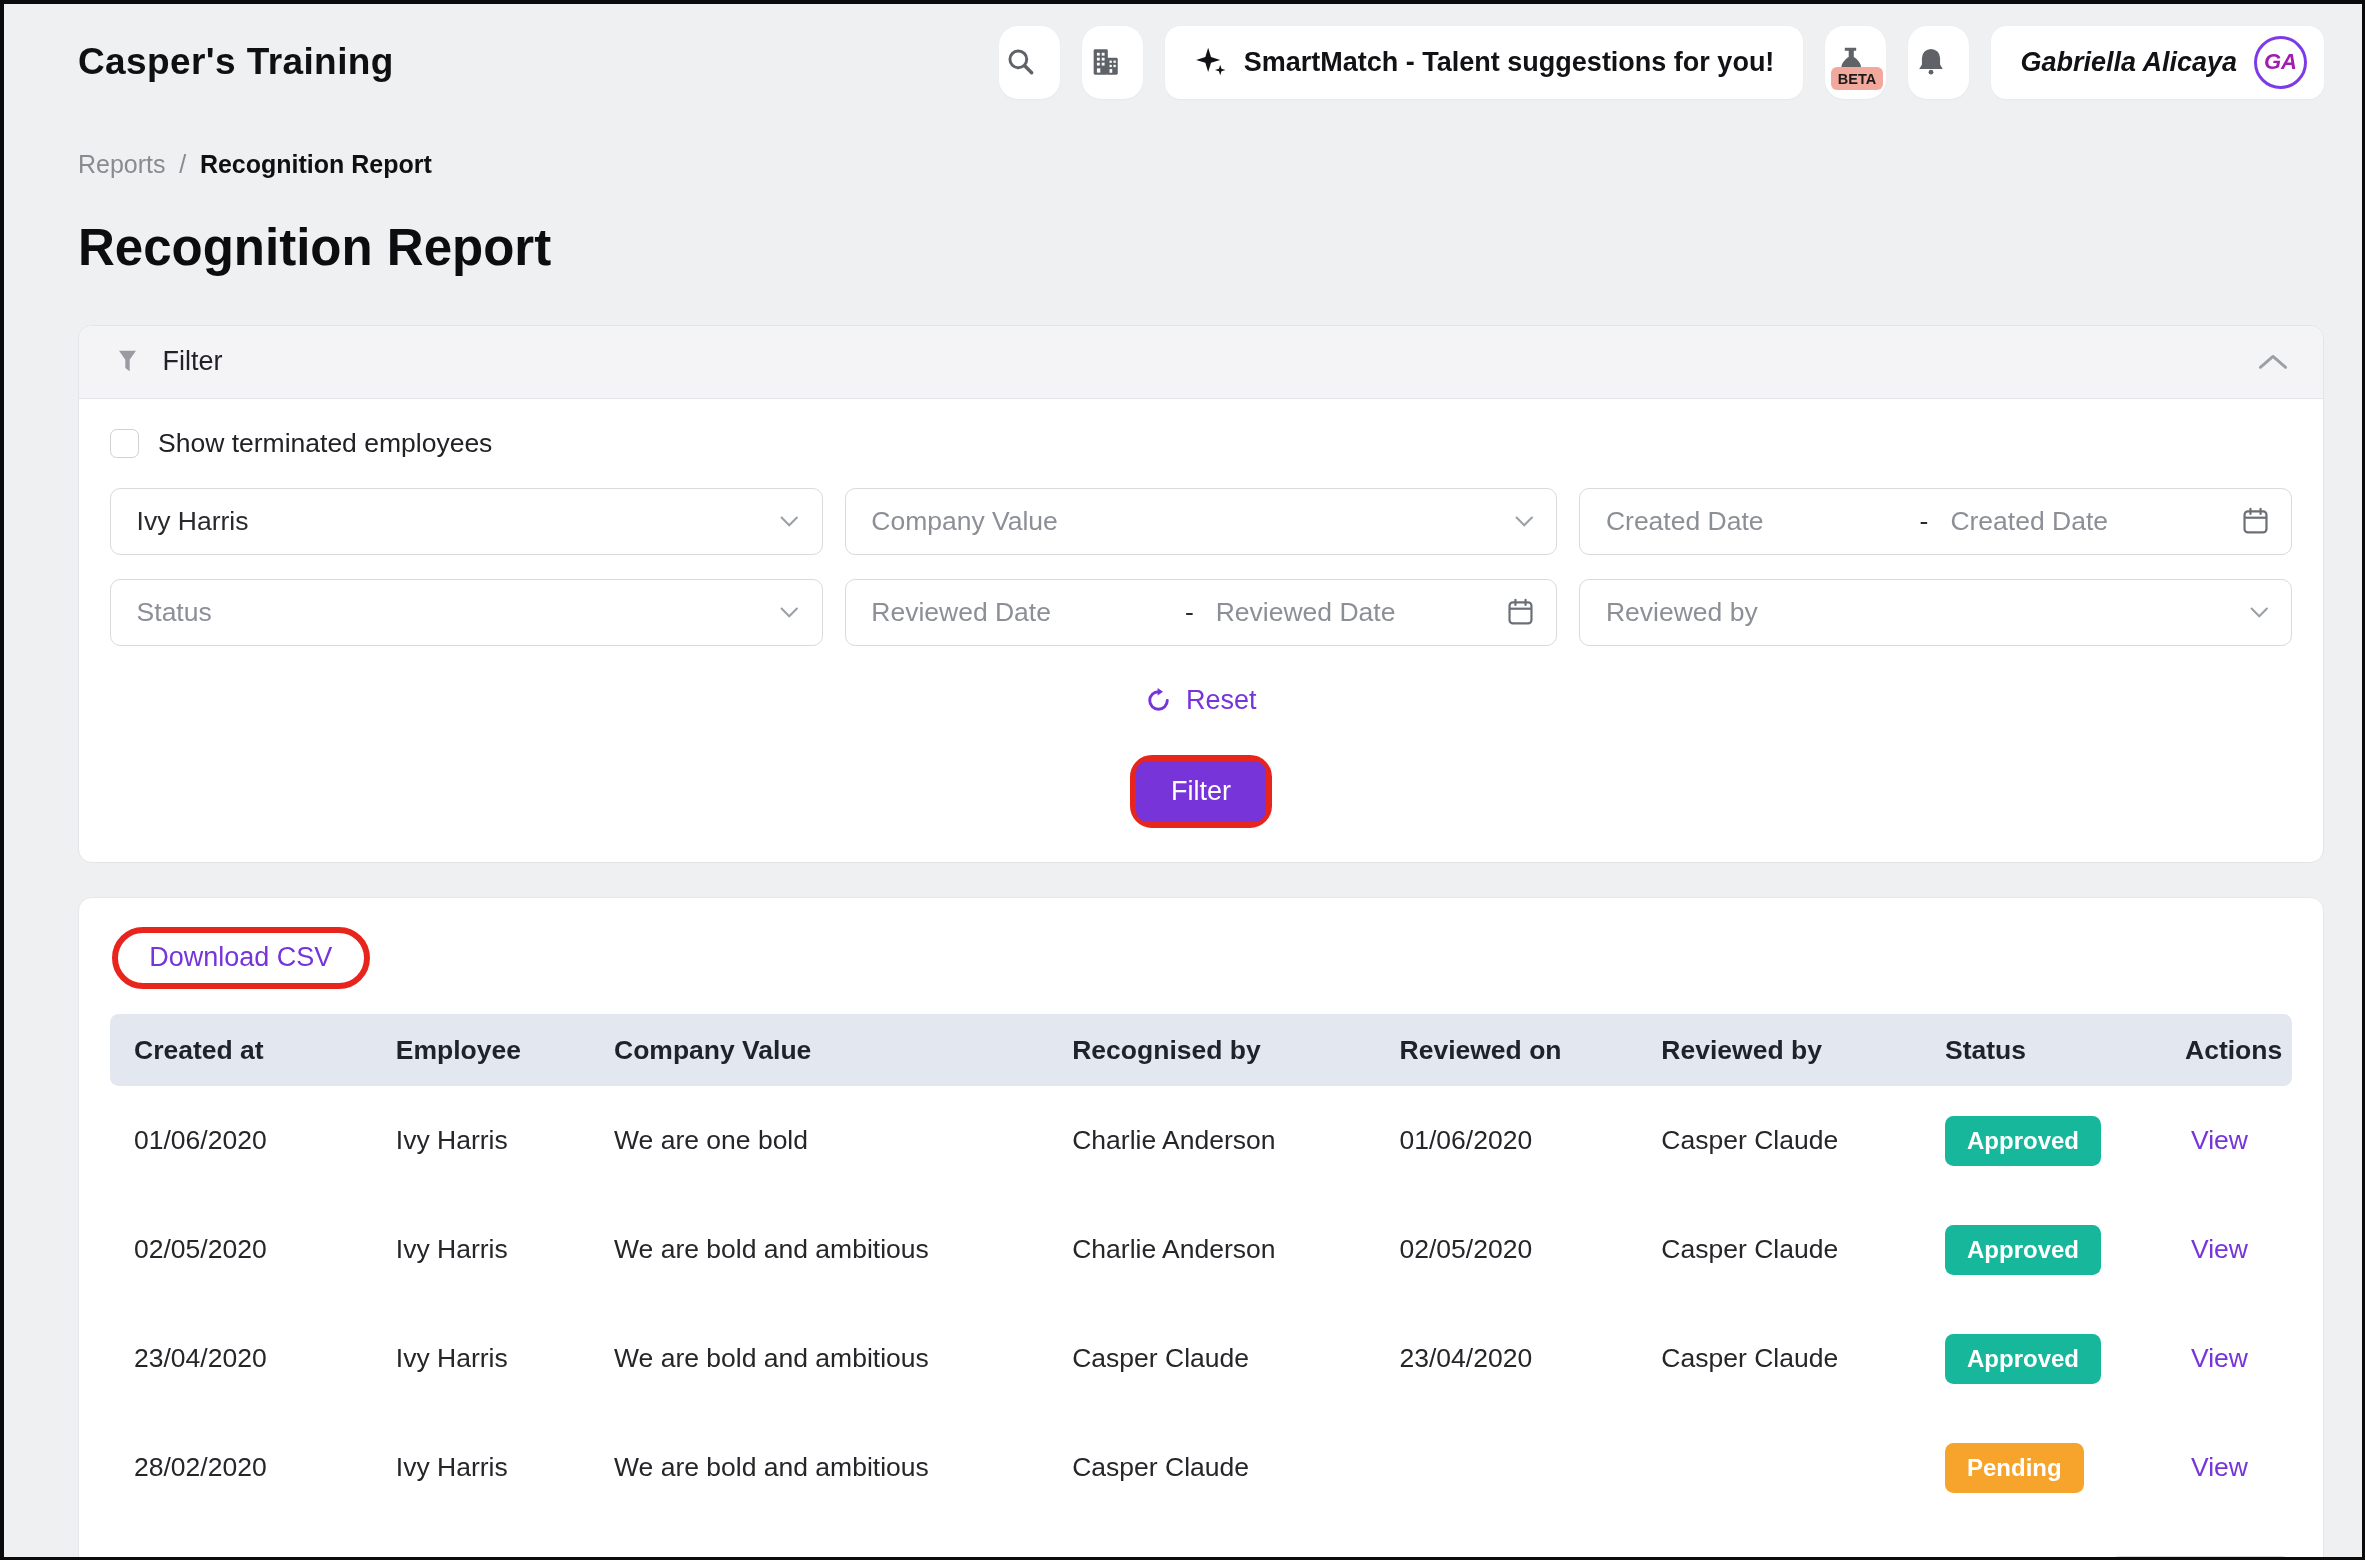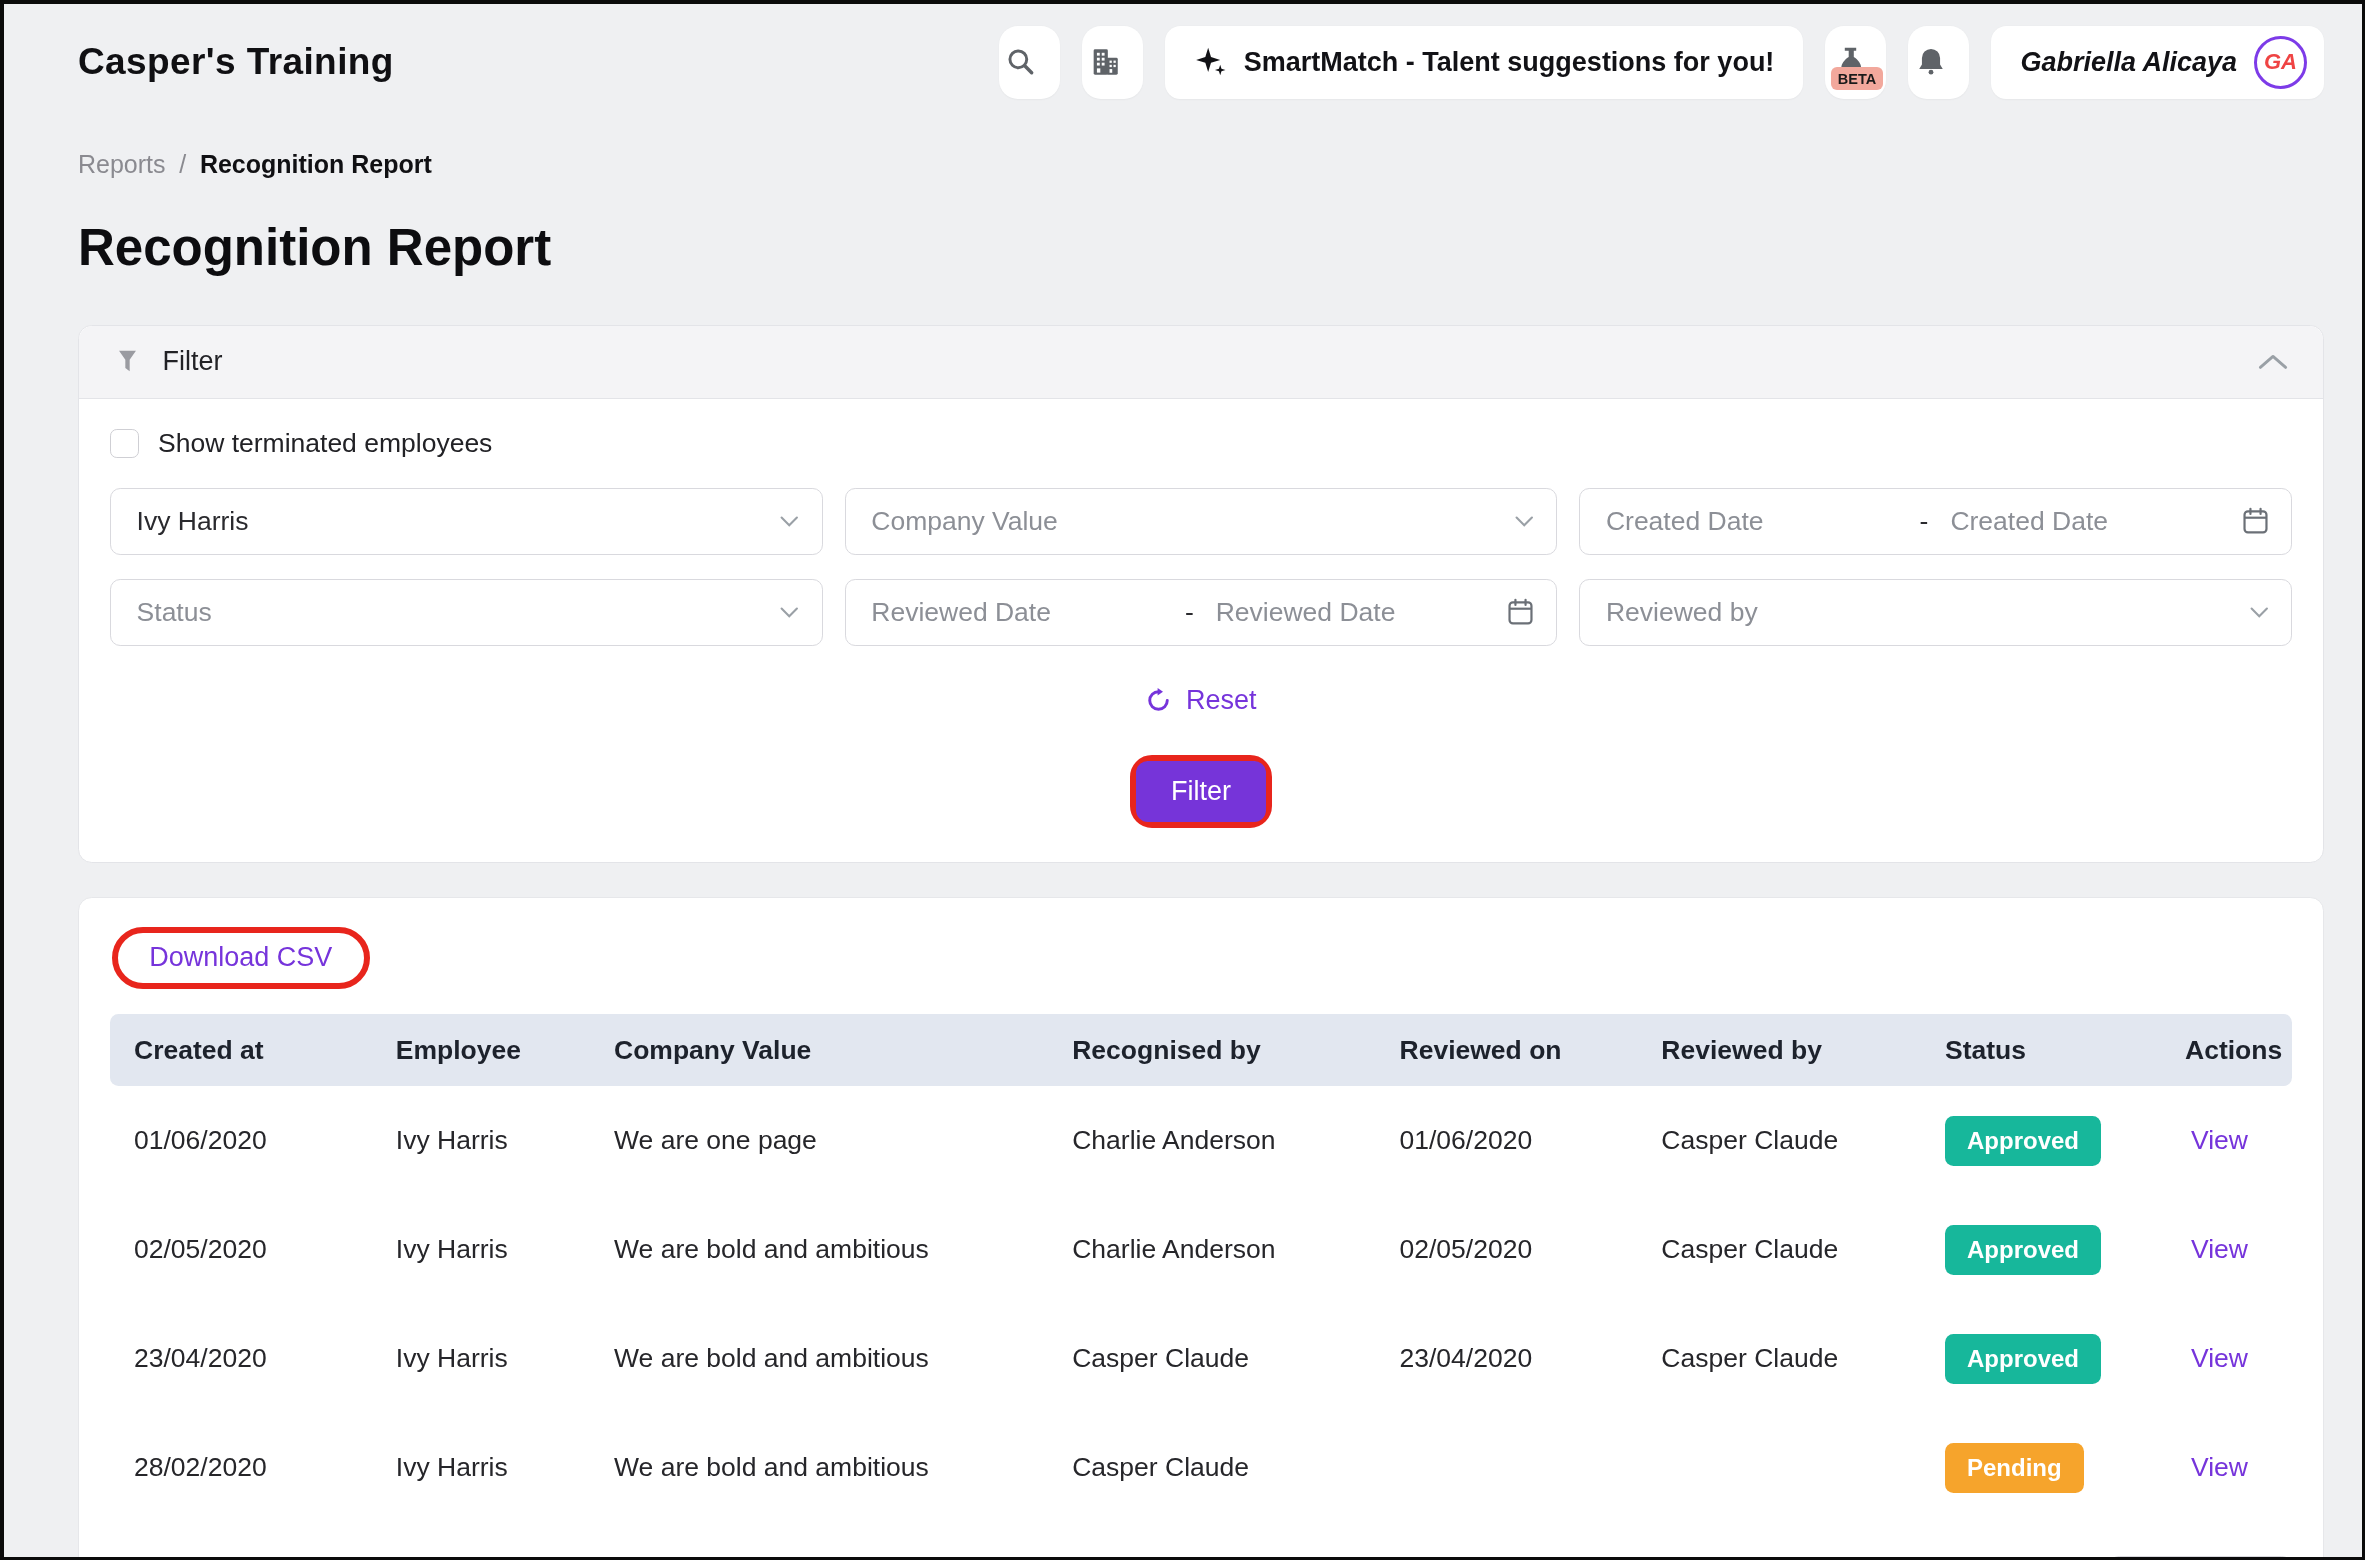--- a/index.html
+++ b/index.html
@@ -33,21 +33,21 @@
   }
   .user-chip {
     height:73px; background:#fff; border:none; border-radius:15.4px;
     display:flex; align-items:center; gap:17px; padding:0 17px 0 29px;
     font-size:27px; font-weight:700; color:#121216; cursor:pointer;
     box-shadow:0 0.9px 1.7px rgba(0,0,0,.04);
     font-style:italic;
   }
   .avatar {
     width:53px; height:53px; border-radius:50%; border:3.4px solid #7d3be8;
-    color:#ef4444; font-size:22px; font-weight:700;
+    color:#a21caf; font-size:22px; font-weight:700;
     display:flex; align-items:center; justify-content:center;
   }
   .beta-tag {
     position:absolute; right:3.4px; bottom:8.5px;
     background:#f2a89c; color:#1a1a1a; font-size:14.5px; font-weight:800;
     padding:3.4px 6.8px; border-radius:6px;
   }
 
   
   .breadcrumb { margin-top:50px; font-size:25px; display:flex; gap:13.7px; align-items:center; }
@@ -335,21 +335,21 @@
             <th>Reviewed on</th>
             <th>Reviewed by</th>
             <th>Status</th>
             <th>Actions</th>
           </tr>
         </thead>
         <tbody>
           <tr>
             <td>01/06/2020</td>
             <td>Ivy Harris</td>
-            <td>We are one page</td>
+            <td>We are one bold</td>
             <td>Charlie Anderson</td>
             <td>01/06/2020</td>
             <td>Casper Claude</td>
             <td><span class="badge" data-status="Approved">Approved</span></td>
             <td><button class="view-link">View</button></td>
           </tr>
           <tr>
             <td>02/05/2020</td>
             <td>Ivy Harris</td>
             <td>We are bold and ambitious</td>

